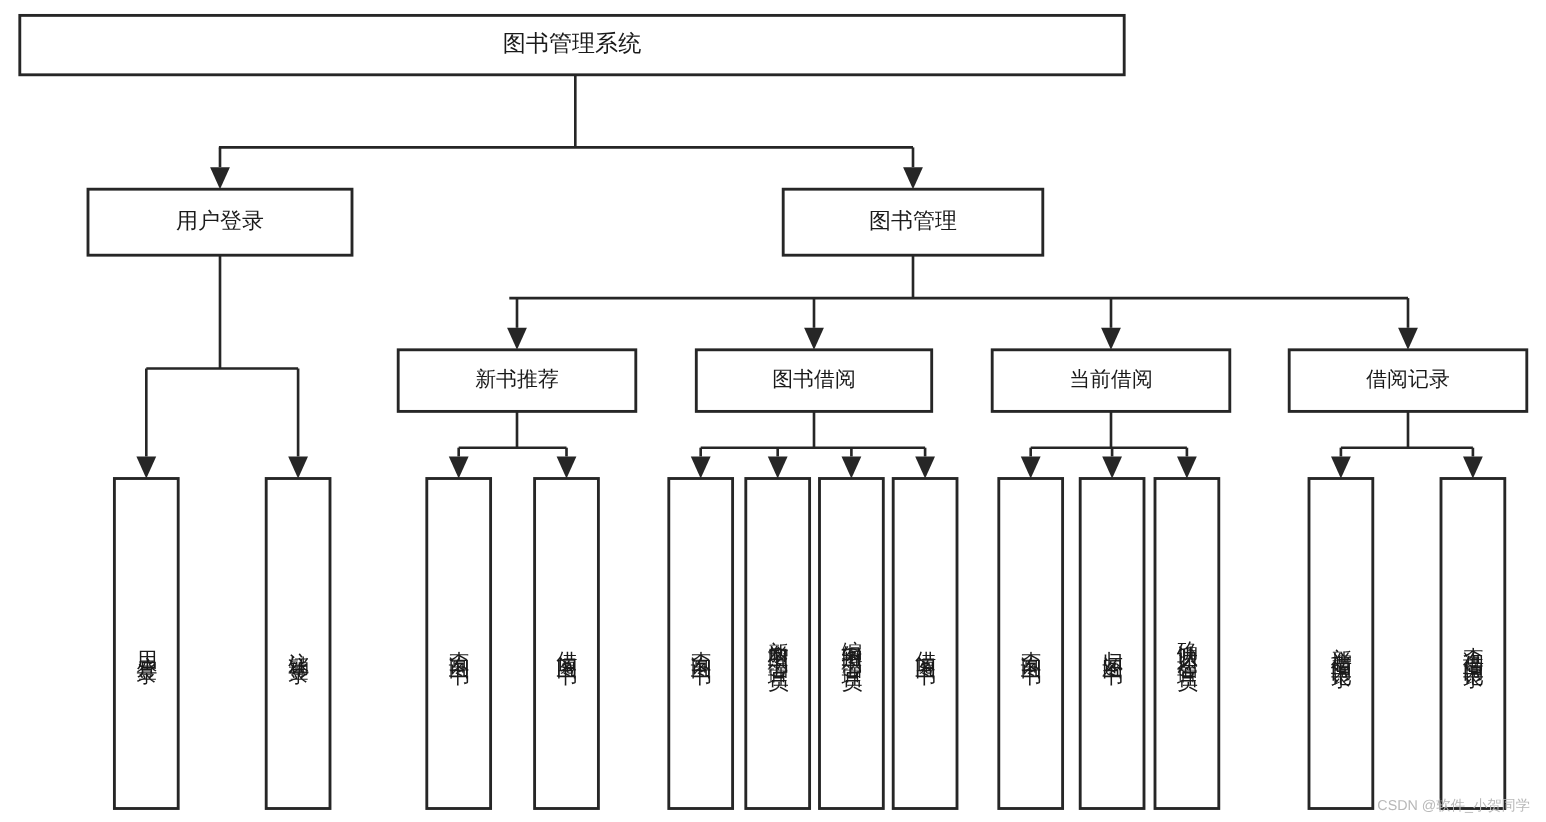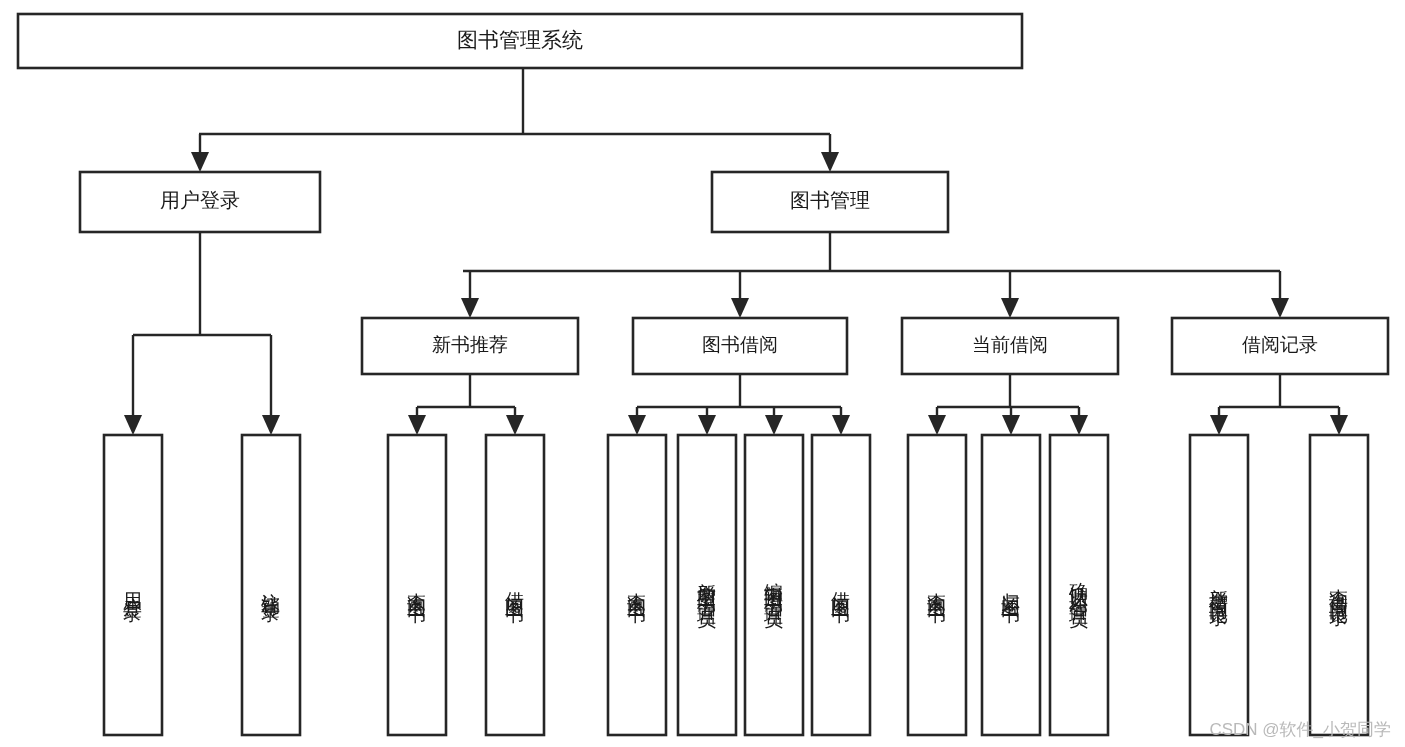--- a/index.html
+++ b/index.html
@@ -20,21 +20,21 @@
     text-anchor:middle;
     dominant-baseline:middle;
   }
   .label-root{font-size:21px;}
   .label-l1{font-size:20px;}
   .label-l2{font-size:19px;}
   .watermark{
     position:absolute;
     right:14px;bottom:6px;
     font-family:"Liberation Sans","DejaVu Sans",sans-serif;
-    font-size:17px;
+    font-size:13px;
     color:#b9b9b9;
     white-space:nowrap;
     pointer-events:none;
   }
 </style>
 </head>
 <body>
 
 <div id="diagram-root">
   <svg class="diagram" viewBox="0 0 1405 747">

